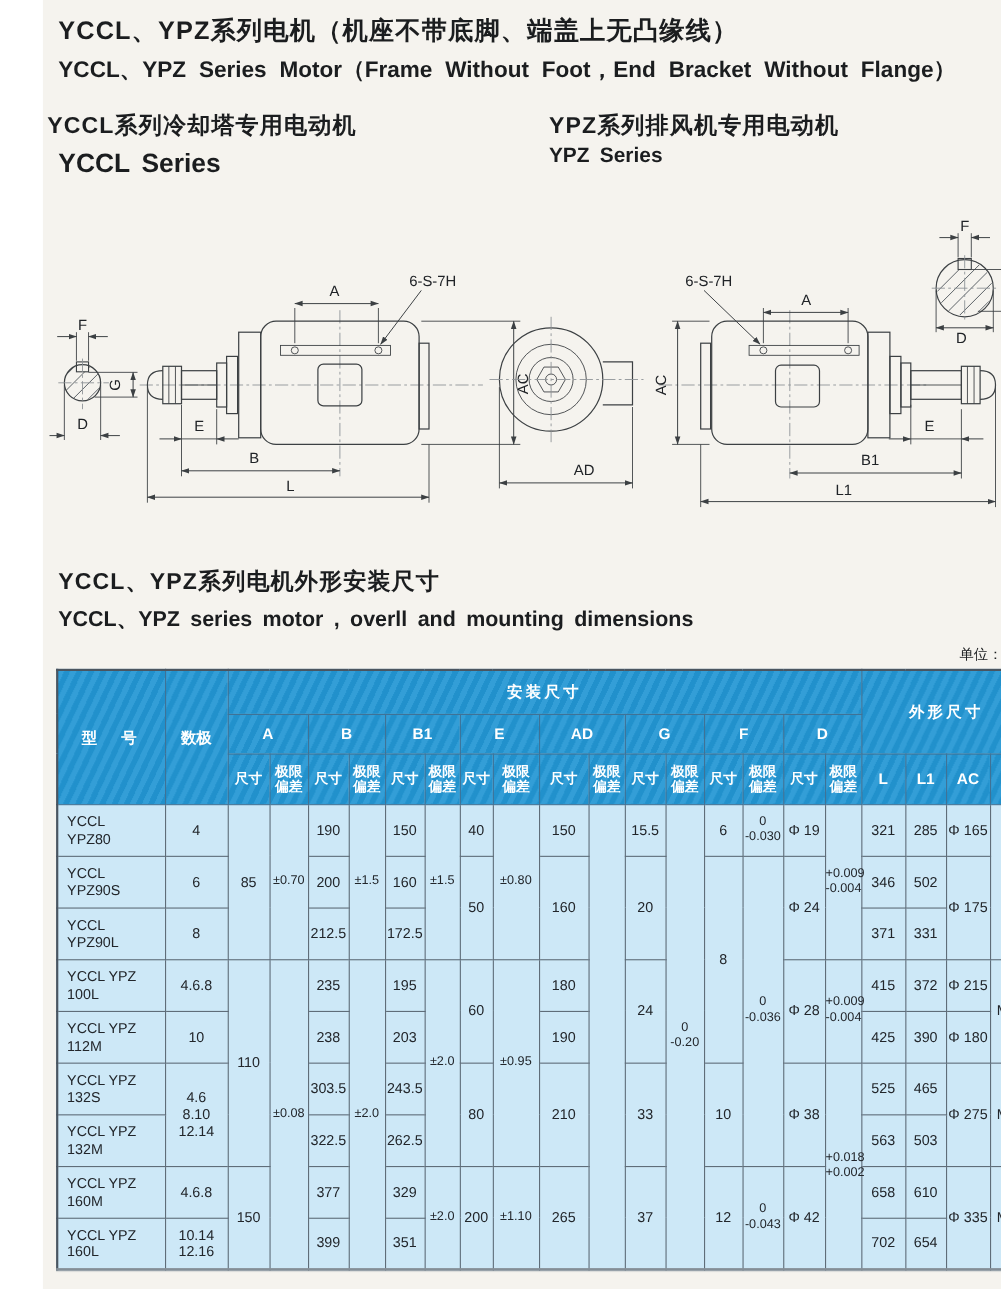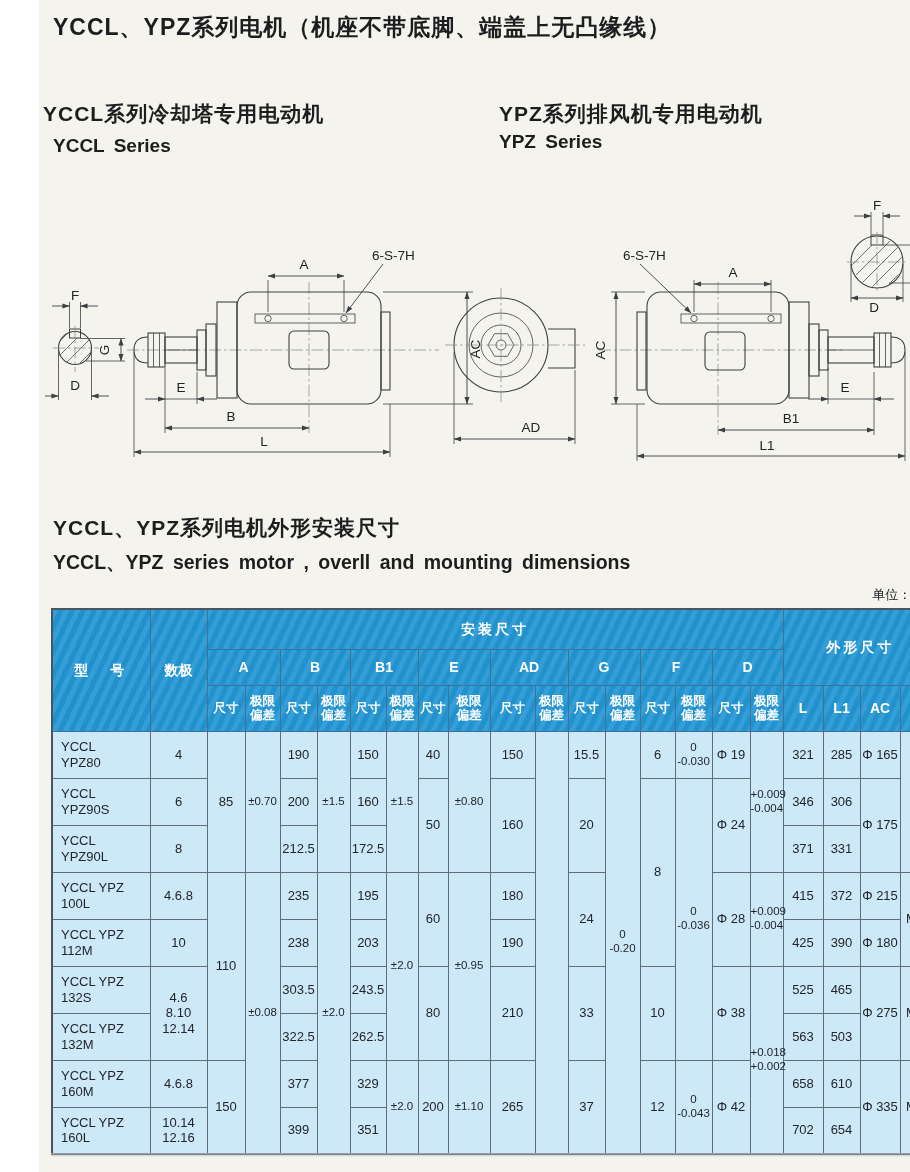--- a/index.html
+++ b/index.html
@@ -2,21 +2,21 @@
 <html><head>
 <meta charset="utf-8">
 <style>
   html,body{margin:0;padding:0;}
   .sheet{position:relative;width:910px;height:1172px;background:#f5f3ee;overflow:hidden;
          font-family:"Liberation Sans","DejaVu Sans",sans-serif;color:#1c1e21;margin-left:39px;}
   .t{position:absolute;white-space:nowrap;font-weight:bold;color:#1b1d1f;}
   .title-zh{left:14px;top:12px;font-size:23px;letter-spacing:1px;}
   .title-en{left:14px;top:49px;font-size:20.5px;word-spacing:6px;}
   .sub-zh-l{left:4px;top:100px;font-size:21px;letter-spacing:1px;}
-  .sub-en-l{left:14px;top:135px;font-size:19px;word-spacing:4px;}
+  .sub-en-l{left:14px;top:135px;font-size:24px;word-spacing:4px;}
   .sub-zh-r{left:460px;top:100px;font-size:21px;letter-spacing:1px;}
   .sub-en-r{left:460px;top:131px;font-size:19px;word-spacing:4px;}
   .sec-zh{left:14px;top:514px;font-size:21px;letter-spacing:1px;}
   .sec-en{left:14px;top:549px;font-size:19.5px;word-spacing:4px;}
   .unit{right:16px;top:586px;font-size:13px;font-weight:normal;left:auto;}
   svg.draw{position:absolute;left:6px;top:192px;width:898px;height:312px;}
   svg.draw .ln{stroke:#3c4043;stroke-width:1.1;fill:none;}
   svg.draw .thin{stroke:#3c4043;stroke-width:0.8;fill:none;}
   svg.draw .dim{stroke:#3c4043;stroke-width:0.9;fill:none;marker-start:url(#mA);marker-end:url(#mA);}
   svg.draw .dimE{stroke:#3c4043;stroke-width:0.9;fill:none;marker-end:url(#mA);}
@@ -38,20 +38,21 @@
   table.dims td.tol{font-size:11.5px;}
   .table-shadow{position:absolute;left:12px;top:1153px;width:886px;height:4px;
      background:linear-gradient(#9aa4ab,rgba(255,255,255,0));}
 </style>
 </head>
 <body>
 
 <div class="sheet">
 
   <div class="t title-zh">YCCL、YPZ系列电机（机座不带底脚、端盖上无凸缘线）</div>
+  <div class="t title-en">YCCL、YPZ Series Motor（Frame Without Foot，End Bracket Without Flange）</div>
   <div class="t sub-zh-l">YCCL系列冷却塔专用电动机</div>
   <div class="t sub-en-l">YCCL  Series</div>
   <div class="t sub-zh-r">YPZ系列排风机专用电动机</div>
   <div class="t sub-en-r">YPZ  Series</div>
 
   <svg class="draw" viewBox="6 192 898 312">
     <defs>
       <marker id="mA" viewBox="0 0 10 8" refX="9" refY="4" markerWidth="9" markerHeight="7" orient="auto-start-reverse">
         <path d="M0,0.8 L9.5,4 L0,7.2 Z" fill="#3c4043"></path>
       </marker>
@@ -345,21 +346,21 @@
         <td>200</td>
         <td>160</td>
         <td rowspan="2">50</td>
         <td rowspan="2">160</td>
         <td rowspan="2">20</td>
         <td rowspan="4">8</td>
         <td rowspan="6" class="tol">0
 -0.036</td>
         <td rowspan="2">Φ 24</td>
         <td>346</td>
-        <td>306</td>
+        <td>502</td>
         <td rowspan="2">Φ 175</td>
       </tr>
       <tr style="height:47px">
         <td class="model">YCCL
 YPZ90L</td>
         <td>8</td>
         <td>212.5</td>
         <td>172.5</td>
         <td>371</td>
         <td>331</td>

